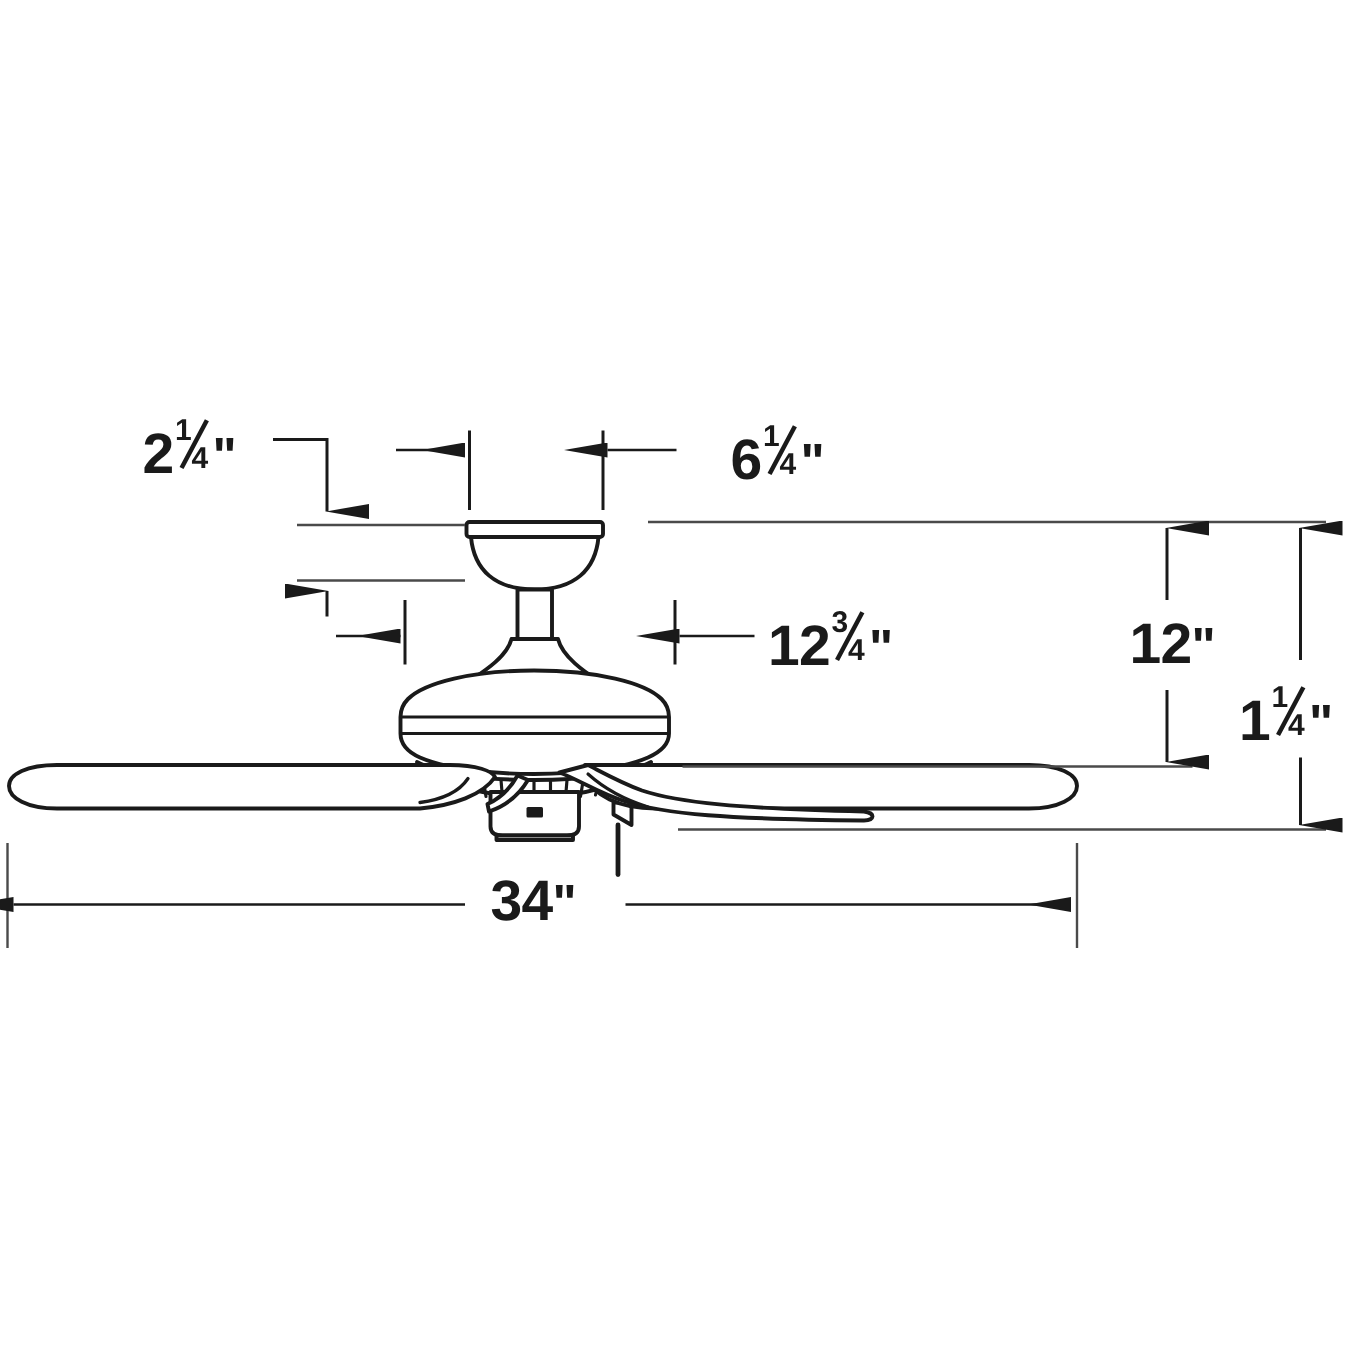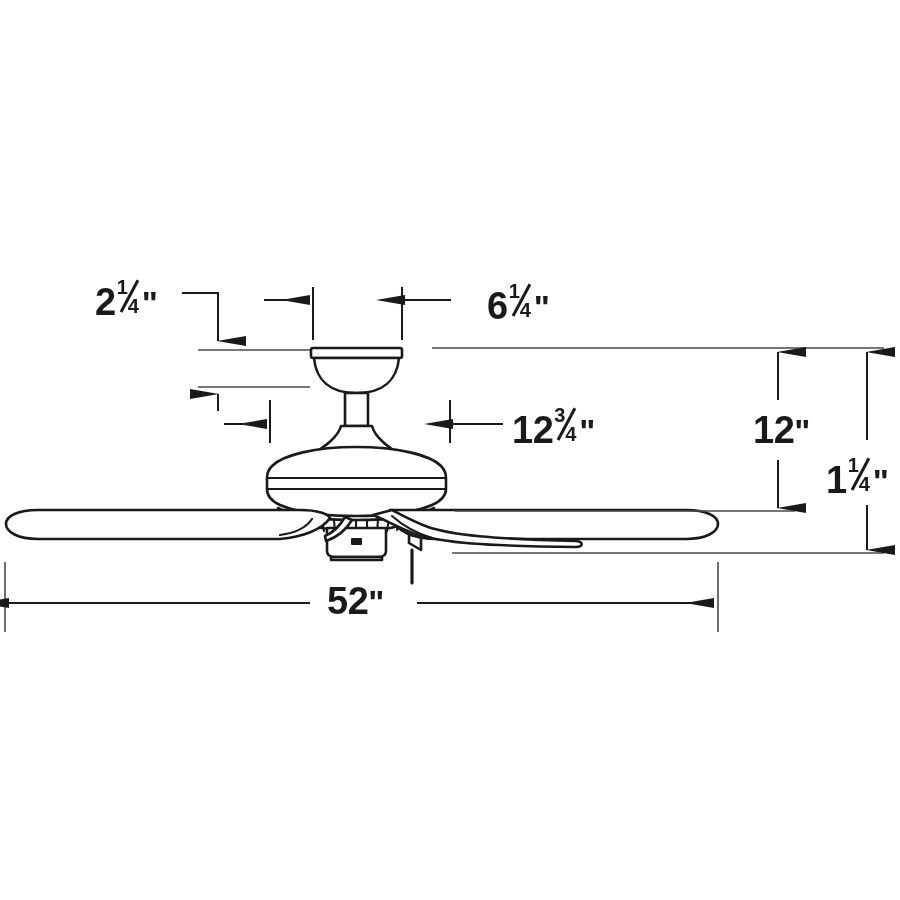--- a/index.html
+++ b/index.html
@@ -279,16 +279,16 @@
 
   <div class="dim-label" style="left:753px; top:411px;">
     <span class="whole">12</span><span class="inch">"</span>
   </div>
 
   <div class="dim-label" style="left:826px; top:455px;">
     <span class="whole">1</span><span class="frac"><span class="num">1</span><span class="bar"></span><span class="den">4</span></span><span class="inch">"</span>
   </div>
 
   <div class="dim-label" style="left:327px; top:582px;">
-    <span class="whole">52</span><span class="inch">"</span>
+    <span class="whole">34</span><span class="inch">"</span>
   </div>
 
 </div>
 
 </body></html>

